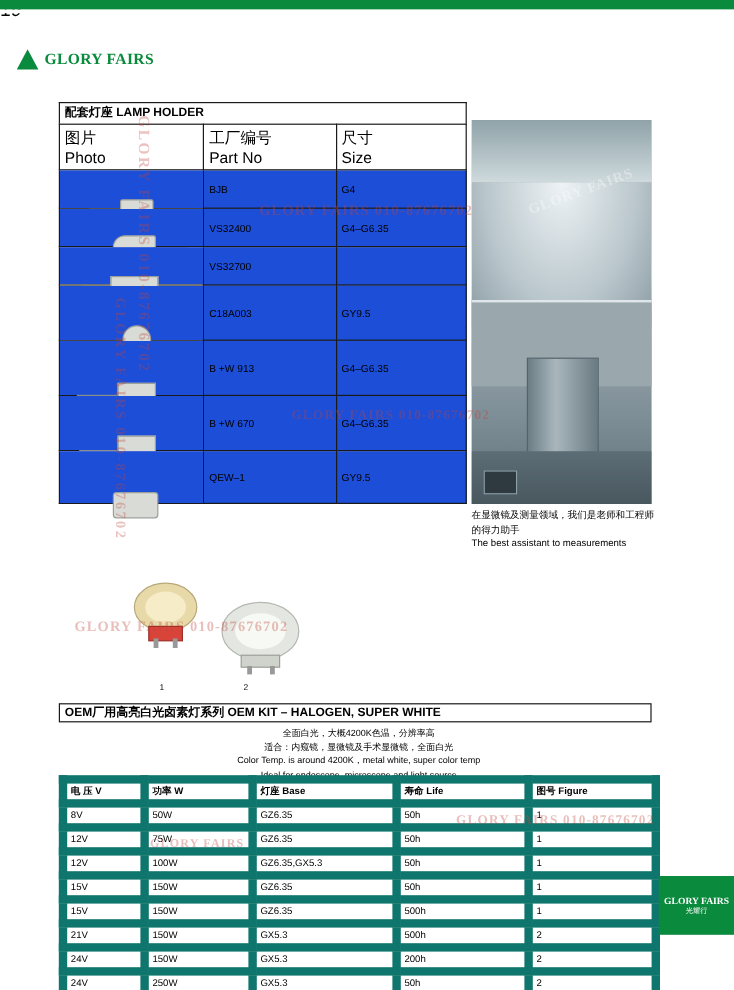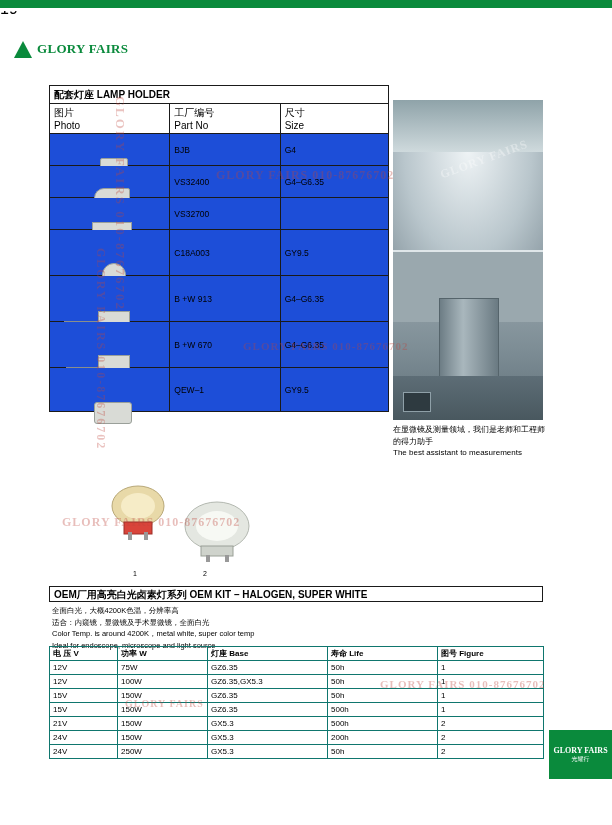--- a/index.html
+++ b/index.html
@@ -47,21 +47,21 @@
     border:1px solid #1a1a1a;
     padding:2px 4px;
     vertical-align:middle;
     background:#1d4ed8;
     text-align:left;
     font-weight:normal;
   }
   table.holder th{
     height:22px;
     background:#ffffff;
-    font-size:10px;
+    font-size:13px;
     vertical-align:middle;
   }
   .c-photo{width:120px;}
   .c-part{width:110px;}
   .c-size{width:108px;}
   td.photo{background:#ffffff;padding:0;position:relative;}
   
   .rightimg{
     position:absolute;left:393px;top:100px;width:150px;height:320px;
     background:linear-gradient(180deg,#bfc9cd 0%,#aab6bd 18%,#cfd8dc 40%,#93a1a8 60%,#7d8d95 78%,#5f6f78 100%);
@@ -85,28 +85,28 @@
   }
   .numlab{position:absolute;font-size:7px;}
   
   .oem-title{
     position:absolute;left:49px;top:586px;width:494px;height:16px;
     border:1px solid #1a1a1a;
     font-size:10px;font-weight:bold;line-height:16px;padding-left:4px;
     box-sizing:border-box;background:#fff;
   }
   .oem-desc{
-    position:absolute;left:52px;top:605px;width:494px;font-size:7.5px;line-height:1.55;
+    position:absolute;left:52px;top:605px;width:494px;font-size:7.5px;line-height:1.55;text-align:center;
   }
   table.kit{
     position:absolute;left:49px;top:646px;width:494px;
     border-collapse:collapse;font-size:8px;table-layout:fixed;
   }
   table.kit th,table.kit td{
-    border:1px solid #0f766e;height:13px;padding:0 3px;text-align:left;font-weight:normal;
+    border:7px solid #0f766e;height:13px;padding:0 3px;text-align:left;font-weight:normal;
   }
   table.kit th{font-weight:bold;}
   .k1{width:68px;}.k2{width:90px;}.k3{width:120px;}.k4{width:110px;}.k5{width:106px;}
   
   .footer{
     position:absolute;left:549px;top:730px;width:63px;height:49px;background:#0a8a3c;
     color:#fff;text-align:center;
   }
   .footer .fl{font-size:8px;font-weight:bold;margin-top:16px;font-family:"Liberation Serif",serif;}
   .footer .fcn{font-size:6px;}
@@ -294,20 +294,27 @@
     </colgroup>
   <tbody>
       <tr>
     <th>电 压 V</th>
     <th>功率 W</th>
     <th>灯座 Base</th>
     <th>寿命 Life</th>
     <th>图号 Figure</th>
   </tr>
   <tr>
+    <td>8V</td>
+    <td>50W</td>
+    <td>GZ6.35</td>
+    <td>50h</td>
+    <td>1</td>
+  </tr>
+  <tr>
     <td>12V</td>
     <td>75W</td>
     <td>GZ6.35</td>
     <td>50h</td>
     <td>1</td>
   </tr>
   <tr>
     <td>12V</td>
     <td>100W</td>
     <td>GZ6.35,GX5.3</td>

